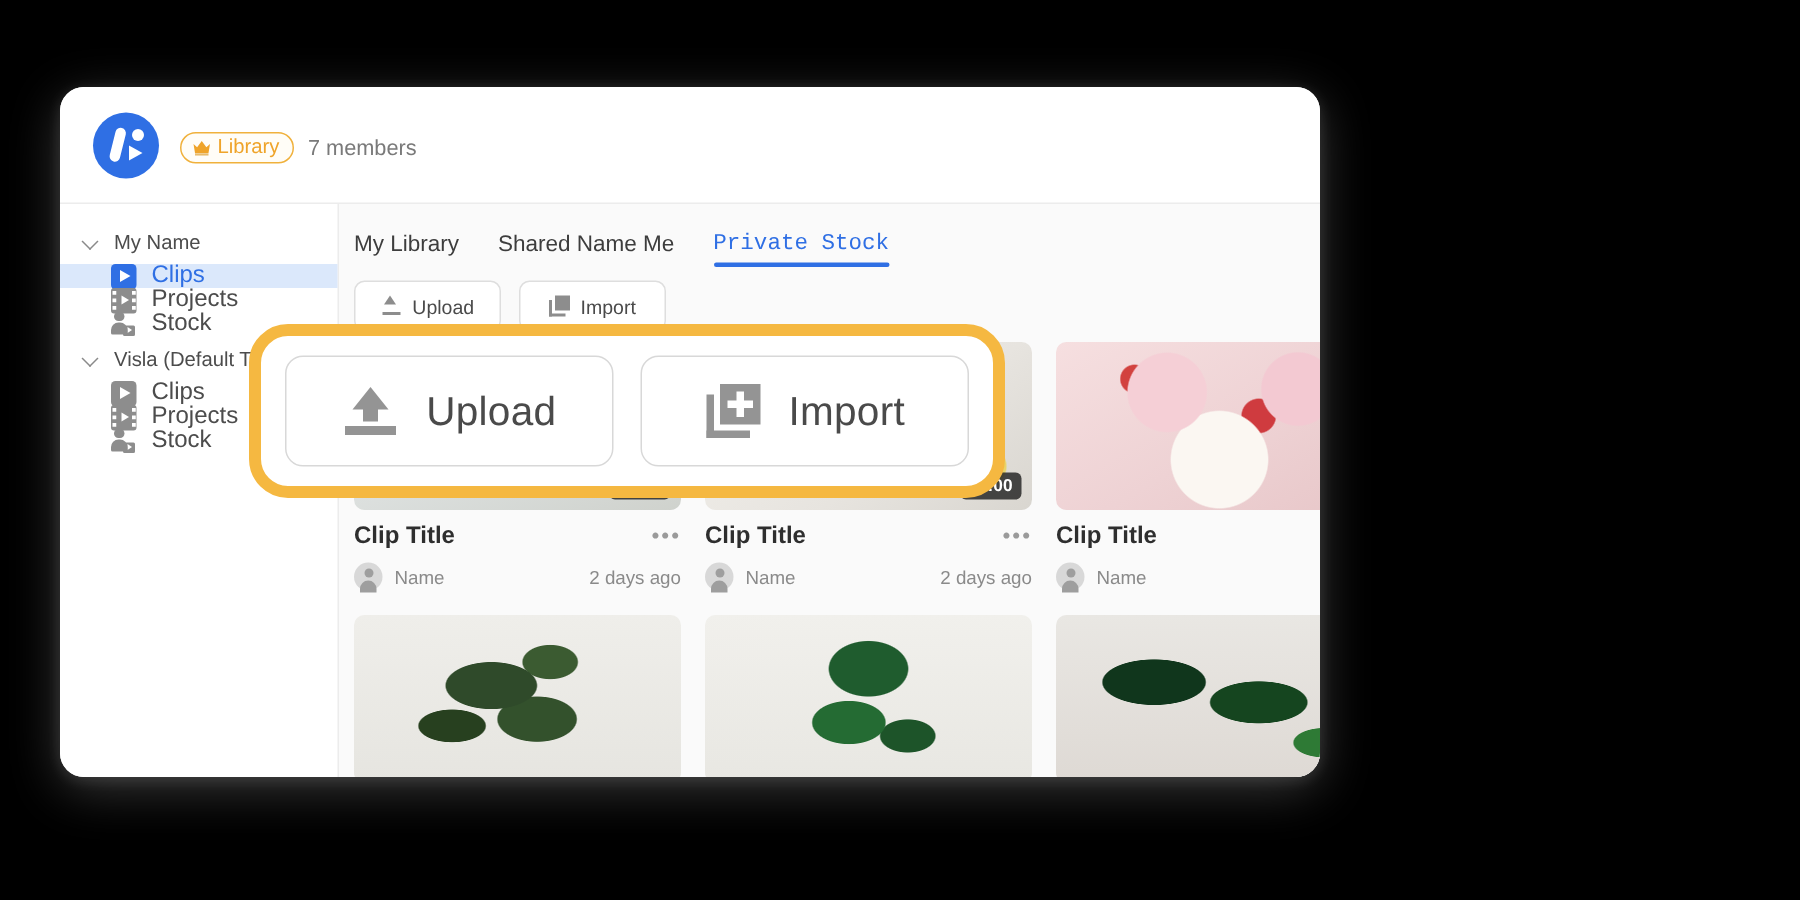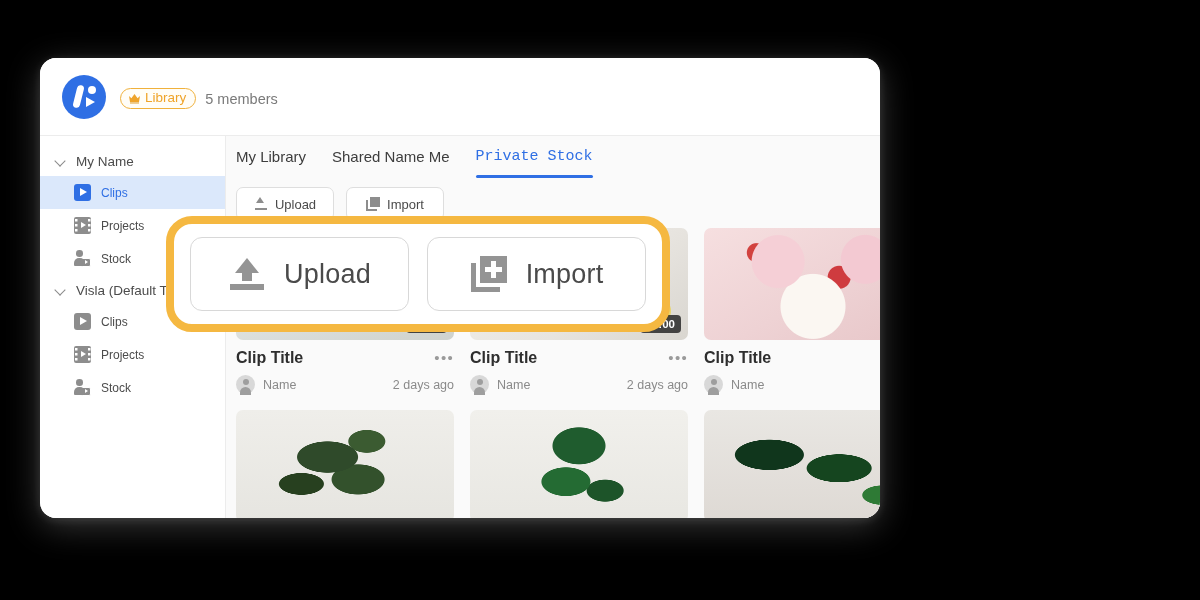--- a/index.html
+++ b/index.html
@@ -159,23 +159,23 @@
     position: absolute;
     left: 2px; top: 3px;
     width: 7px; height: 7px;
     border-right: 1.6px solid #8a8a8a;
     border-bottom: 1.6px solid #8a8a8a;
     transform: rotate(45deg);
   }
   .sb-item {
     display: flex;
     align-items: center;
-    height: 33px;
+    height: 16px;
     padding-left: 34px;
-    font-size: 12px;
+    font-size: 16px;
     color: #4c4c4c;
     box-sizing: border-box;
   }
   .sb-item.active {
     background: #dbe8fb;
     color: #2f6fe4;
   }
   .sb-ico {
     width: 17px;
     height: 17px;
@@ -262,20 +262,21 @@
 
   
   .wk-content {
     flex: 1 1 auto;
     background: #fafafa;
     position: relative;
     overflow: hidden;
   }
   .tabs {
     display: flex;
+    align-items: flex-end;
     gap: 26px;
     padding: 12px 0 0 10px;
     height: 42px;
     box-sizing: border-box;
   }
   .tab {
     font-size: 15px;
     color: #3d3d3d;
     padding-bottom: 7px;
     position: relative;
@@ -590,21 +591,21 @@
         <div class="wk-subrow">
           <span class="wk-badge">
             <span class="crown">
               <svg width="13" height="11" viewBox="0 0 13 11">
                 <path d="M1 3 L3.4 5.2 L6.5 1 L9.6 5.2 L12 3 L11 9 L2 9 Z" fill="#efa42a"></path>
                 <rect x="2" y="9.2" width="9" height="1.5" fill="#e8bb6b"></rect>
               </svg>
             </span>
             <span>Library</span>
           </span>
-          <span class="wk-members">5 members</span>
+          <span class="wk-members">7 members</span>
         </div>
       </div>
     </div>
 
     <div class="wk-body">
 
       <div class="wk-sidebar">
 
         <div class="sb-group">
           <span class="chev"></span>

